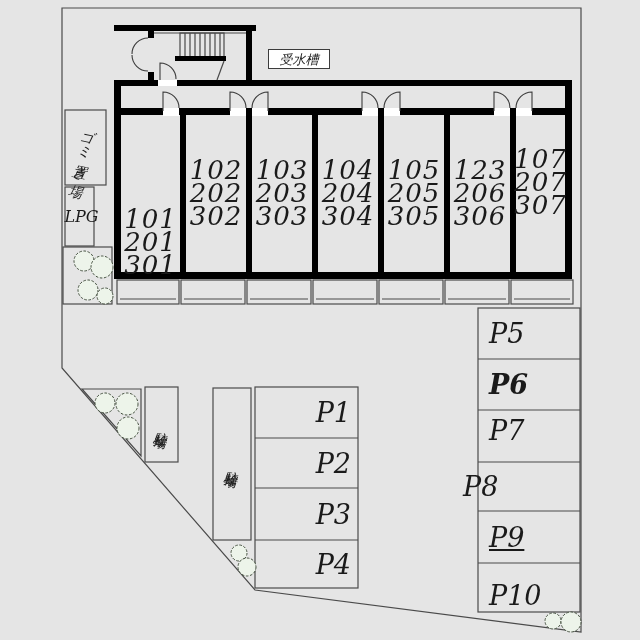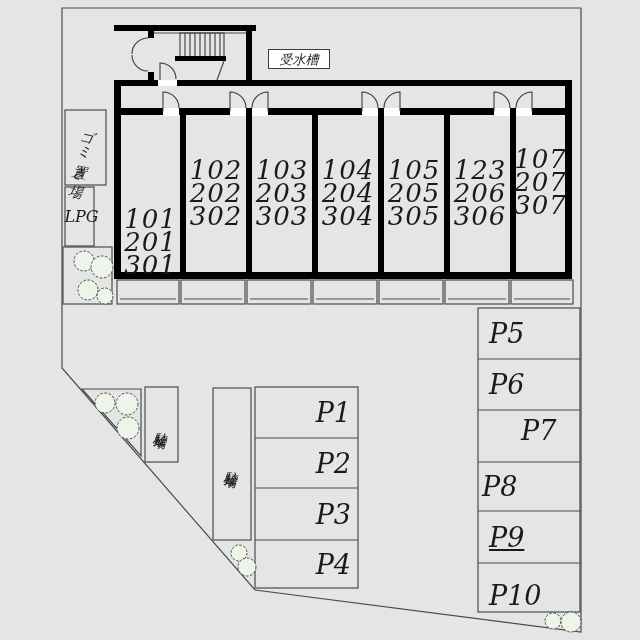--- a/index.html
+++ b/index.html
@@ -168,19 +168,19 @@
     <span>207</span>
     <span>307</span>
   </div>
 
   <div class="lbl stall-label stall-center" style="left:255px;top:387px;width:103px;height:51px;">P1</div>
   <div class="lbl stall-label stall-center" style="left:255px;top:438px;width:103px;height:50px;">P2</div>
   <div class="lbl stall-label stall-center" style="left:255px;top:488px;width:103px;height:52px;padding-left:7px;">P3</div>
   <div class="lbl stall-label stall-center" style="left:255px;top:540px;width:103px;height:48px;">P4</div>
 
   <div class="lbl stall-label stall-right" style="left:478px;top:308px;width:102px;height:51px;">P5</div>
-  <div class="lbl stall-label stall-right" style="left:478px;top:359px;width:102px;height:51px;">P6</div>
-  <div class="lbl stall-label stall-right" style="left:478px;top:410px;width:102px;height:40px;margin-left:32px;">P7</div>
-  <div class="lbl stall-label stall-right" style="left:471px;top:462px;width:102px;height:49px;">P8</div>
+  <div class="lbl stall-label stall-right" style="left:478px;top:359px;width:102px;height:51px;font-weight:bold;">P6</div>
+  <div class="lbl stall-label stall-right" style="left:478px;top:410px;width:102px;height:40px;">P7</div>
+  <div class="lbl stall-label stall-right" style="left:452px;top:462px;width:102px;height:49px;">P8</div>
   <div class="lbl stall-label stall-right" style="left:478px;top:511px;width:102px;height:52px;text-decoration:underline;">P9</div>
   <div class="lbl stall-label stall-right" style="left:478px;top:563px;width:102px;height:64px;">P10</div>
 
 </div>
 
 </body></html>

